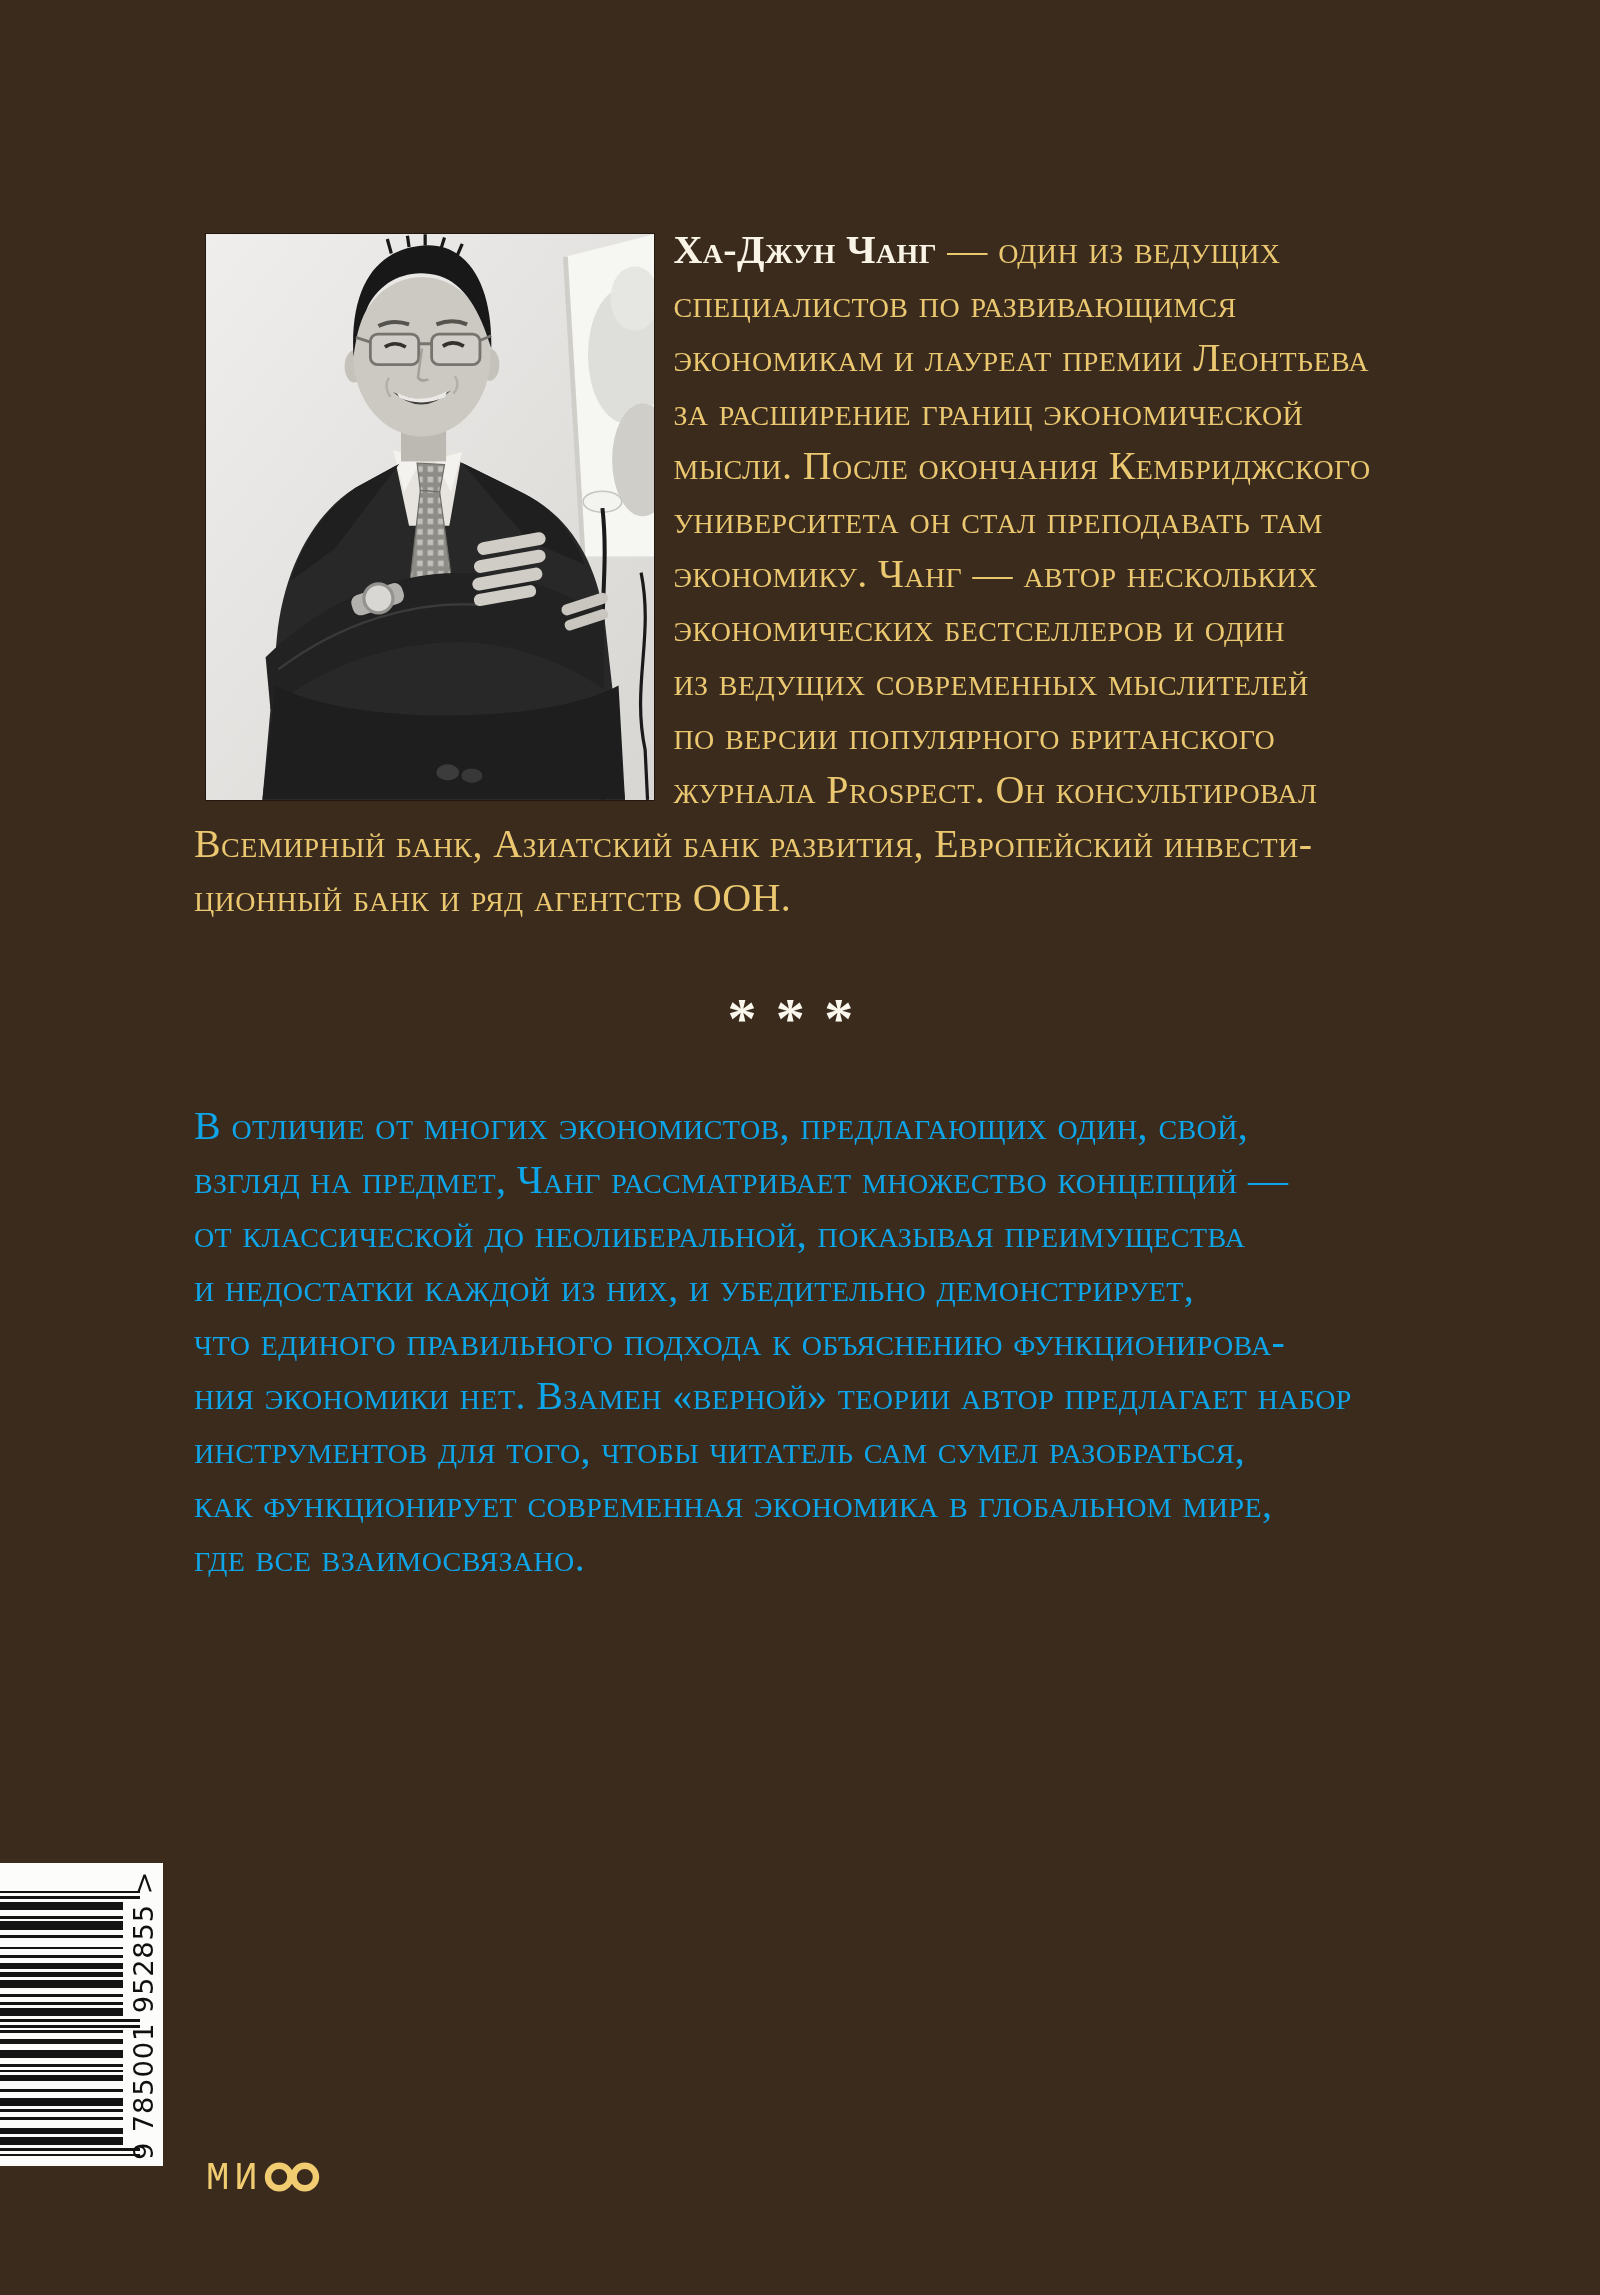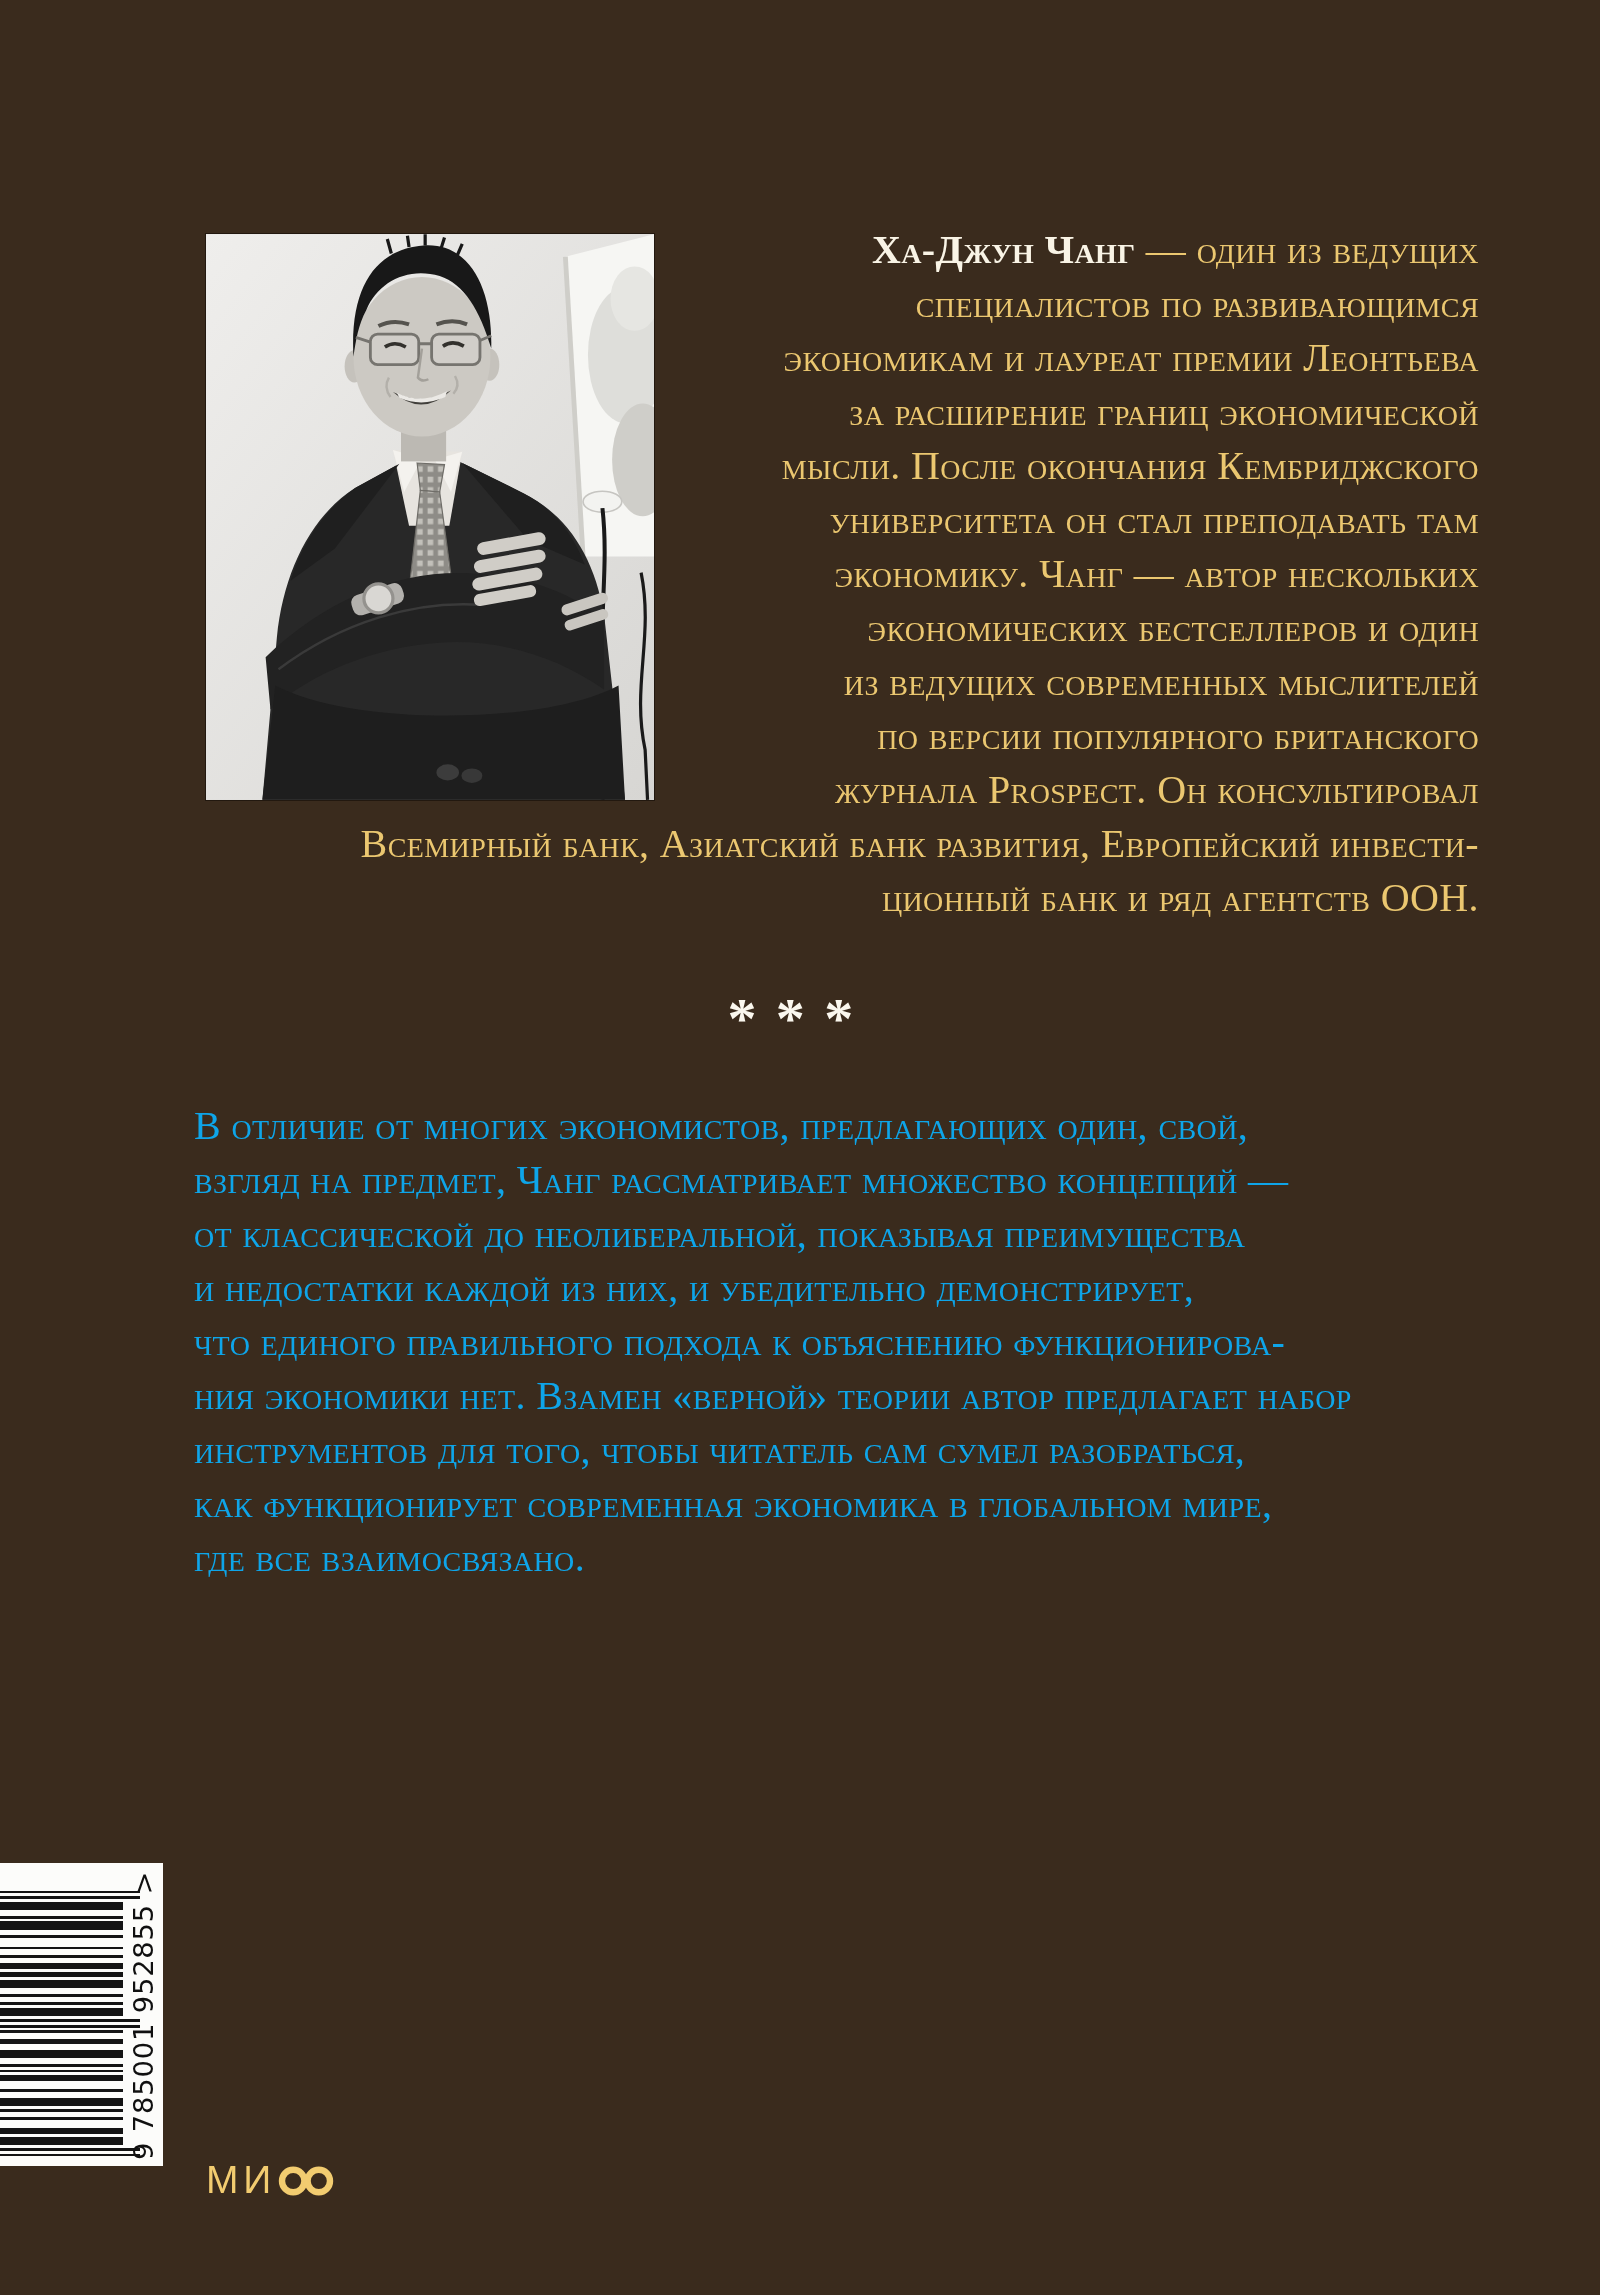--- a/index.html
+++ b/index.html
@@ -6,21 +6,21 @@
   body{width:1600px;height:2295px;position:relative;overflow:hidden;
        font-family:"Liberation Serif","DejaVu Serif",serif;}
   .page{position:absolute;inset:0;background:#3a2b1d;}
 
   
   .bio{position:absolute;top:223px;left:0;right:0;padding:0 121px 0 194px;}
   .photo{float:left;width:448px;height:566px;margin:11.3px 19.4px 0 12px;
          outline:0.8px solid rgba(15,9,3,.55);background:#dcdbd8;}
   .photo svg{display:block;width:100%;height:100%;}
   .bio-text{margin:0;white-space:pre;font-size:40px;line-height:54px;
-            font-variant:small-caps;letter-spacing:0.4px;color:#ebc770;text-align:right;}
+            font-variant:small-caps;letter-spacing:0.4px;color:#ebc770;}
   .bio-text .name{color:#f9f4e6;font-weight:bold;}
 
   
   .stars{position:absolute;top:990px;left:0;right:0;text-align:center;
          color:#faf7ee;font-size:58px;line-height:58px;font-weight:bold;
          letter-spacing:19.4px;font-family:"Liberation Serif",serif;}
 
   
   .annotation{position:absolute;top:1099px;left:194px;width:1291px;margin:0;
               white-space:pre;font-size:40px;line-height:54px;
@@ -35,21 +35,21 @@
   .bc-bars .m{width:2.8px;height:123px;}
   .bc-bars .m.b{background:#141414;}
   .bc-bars .m.g{height:140px;}
   .bc-num{position:absolute;left:3.2px;right:4.8px;bottom:0;height:37px;
           font-family:"DejaVu Sans","Liberation Sans",sans-serif;
           font-size:27.4px;line-height:35px;letter-spacing:0.8px;
           text-align:center;color:#101010;white-space:pre;}
 
   
   .logo{position:absolute;left:206px;top:2160px;color:#f2cc70;
-        font-family:Liberation Sans, sans-serif;
+        font-family:Liberation Mono, monospace;
         font-size:39px;line-height:39px;letter-spacing:4.8px;font-weight:500;}
   .logo .inf{display:inline-block;vertical-align:-4.8px;margin-left:1.6px;}
 </style>
 </head>
 <body>
 
 <div class="page">
 
   <section class="bio">
     <div class="photo">

